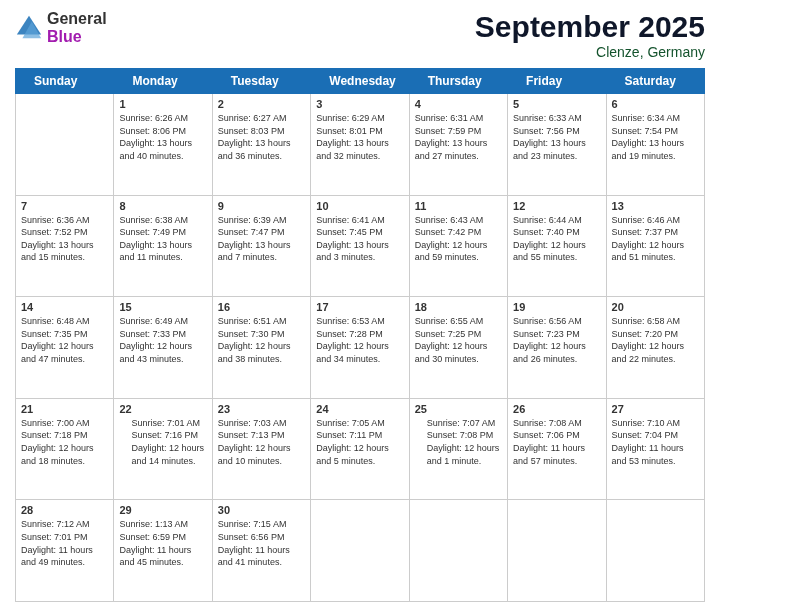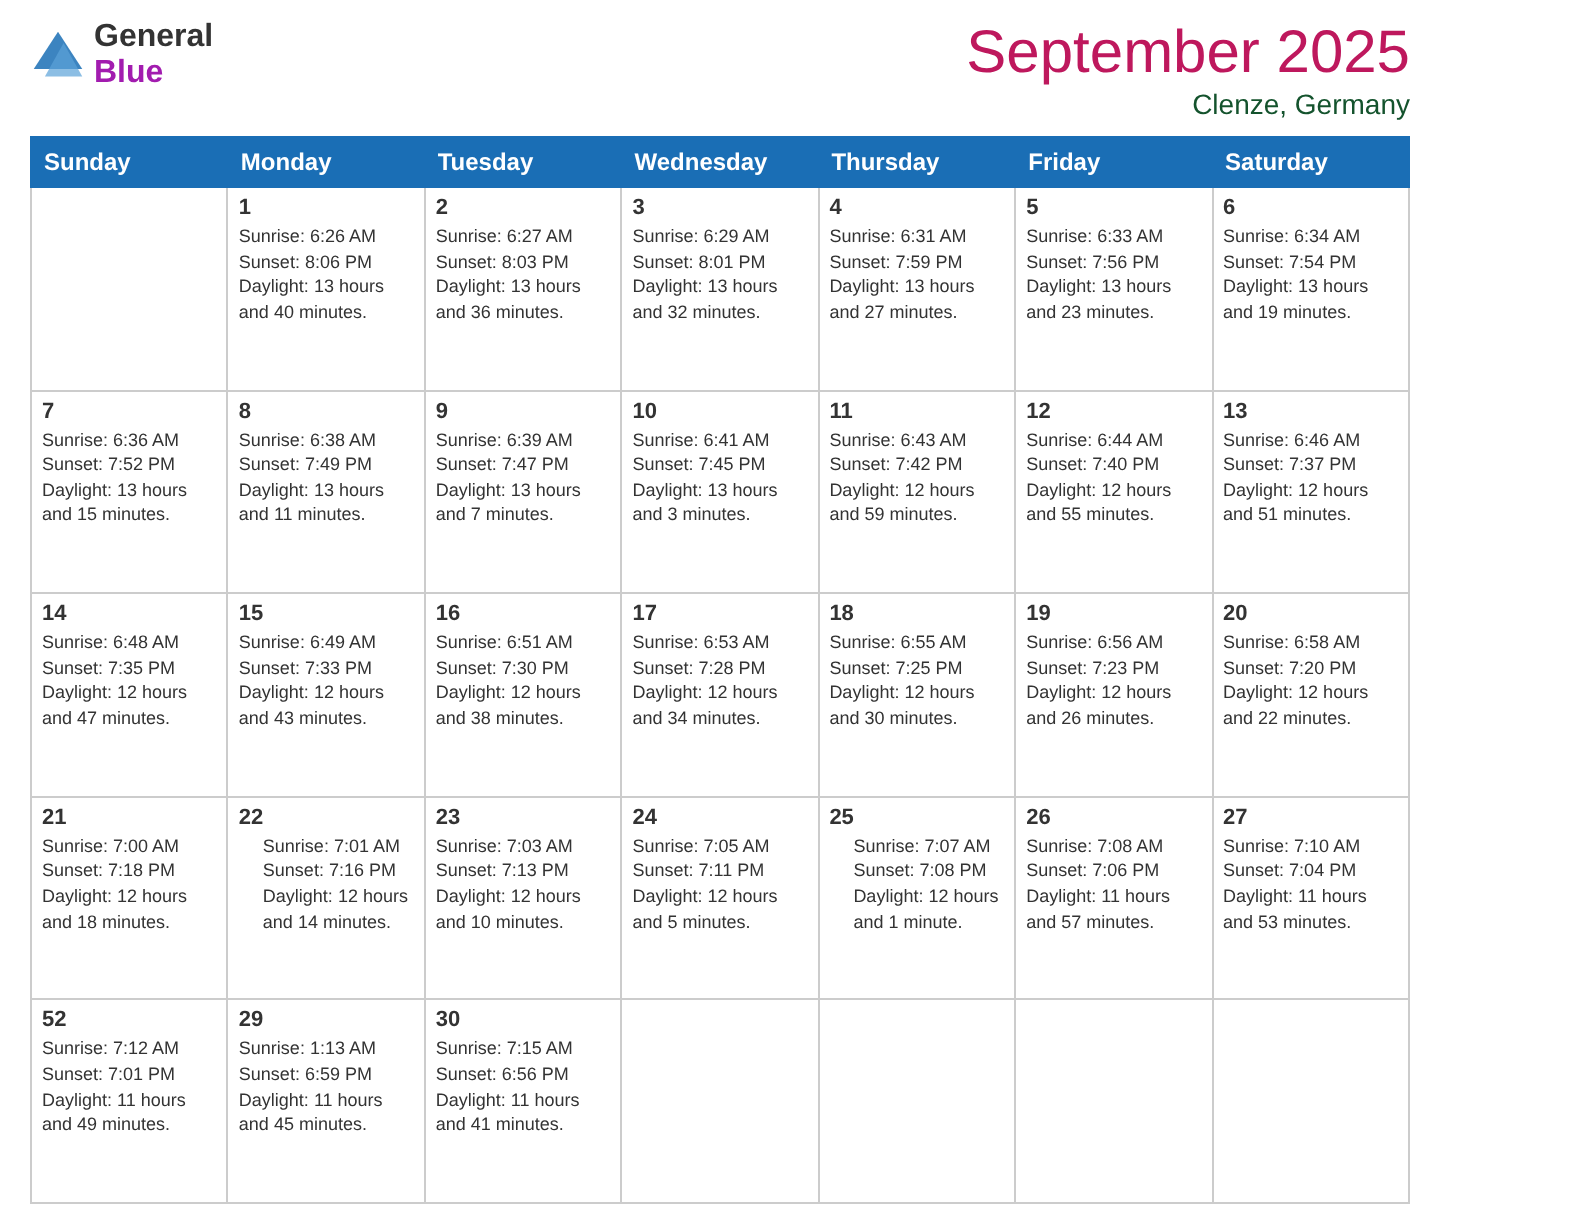--- a/index.html
+++ b/index.html
@@ -45,41 +45,41 @@
     }
     .logo-icon {
       width: 28px;
       height: 28px;
     }
     .title-area {
       text-align: right;
     }
     .month-title {
       font-size: 30px;
-      font-weight: normal;
-      color: #be185d;
+      font-weight: bold;
+      color: #0f172a;
       margin-left: 16px;
     }
     .location {
       font-size: 14px;
       color: #14532d;
     }
     .calendar {
       flex: 1;
       border: 1px solid #ccc;
       border-collapse: collapse;
       width: 100%;
       table-layout: fixed;
     }
     .calendar thead tr th {
       background: #1a6eb5;
       color: #fff;
       font-size: 12px;
       font-weight: bold;
-      padding: 5px 6px;
+      padding: 5px 18px;
       border: 1px solid #1a6eb5;
       text-align: left;
     }
     .calendar tbody tr td {
       border: 1px solid #ccc;
       vertical-align: top;
       padding: 4px 5px;
       font-size: 9.5px;
       color: #333;
       height: 80px;
@@ -330,21 +330,21 @@
           <td>
             <span class="day-num">27</span>
             <div class="day-info" style="white-space: pre-line;">Sunrise: 7:10 AM
 Sunset: 7:04 PM
 Daylight: 11 hours
 and 53 minutes.</div>
           </td>
         </tr>
         <tr class="last-row">
           <td>
-            <span class="day-num">52</span>
+            <span class="day-num">28</span>
             <div class="day-info" style="white-space: pre-line;">Sunrise: 7:12 AM
 Sunset: 7:01 PM
 Daylight: 11 hours
 and 49 minutes.</div>
           </td>
           <td>
             <span class="day-num">29</span>
             <div class="day-info" style="white-space: pre-line;">Sunrise: 1:13 AM
 Sunset: 6:59 PM
 Daylight: 11 hours

